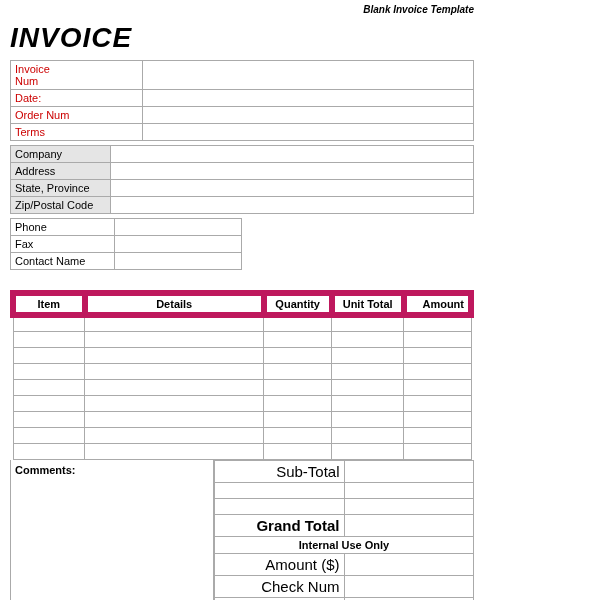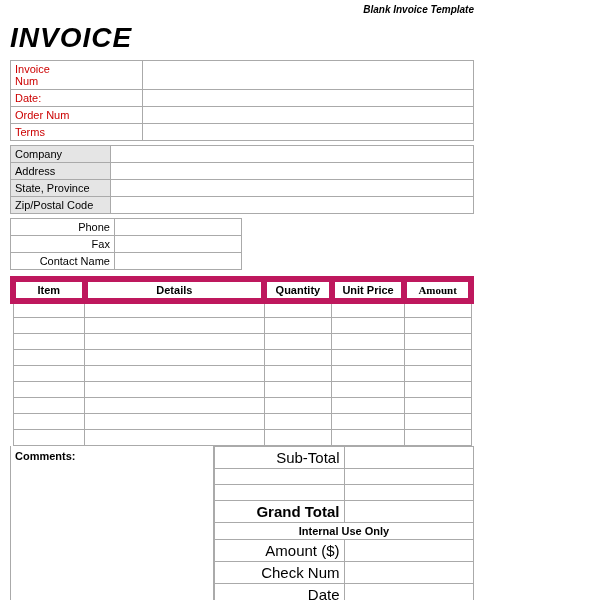--- a/index.html
+++ b/index.html
@@ -77,22 +77,21 @@
       white-space: nowrap;
     }
     .address-section .value-cell {
       background: #fff;
     }
 
     
     .contact-section {
       width: 50%;
       border-collapse: collapse;
-      margin-bottom: 6px;
-      text-align: right;
+      margin-bottom: 20px;
     }
     .contact-section td {
       border: 1px solid #aaa;
       padding: 2px 4px;
       height: 16px;
     }
     .contact-section .label-cell {
       background: #fff;
       width: 90px;
       color: #000;
@@ -120,21 +119,21 @@
     }
     .items-table td {
       border: 1px solid #aaa;
       padding: 1px 4px;
       height: 16px;
     }
     .items-table .col-item { width: 80px; }
     .items-table .col-details { width: 210px; }
     .items-table .col-qty { width: 70px; text-align: center; }
     .items-table .col-price { width: 80px; text-align: center; }
-    .items-table .col-amount { width: 70px; text-align: center; font-family: Liberation Serif, serif; }
+    .items-table .col-amount { width: 70px; text-align: right; }
 
     
     .bottom-section {
       display: flex;
       width: 100%;
       border-top: none;
     }
     .comments-area {
       flex: 1;
       border: 1px solid #aaa;
@@ -241,21 +240,21 @@
     </tr>
   </tbody>
     </table>
 
   <table class="items-table">
     <thead>
       <tr>
         <th class="col-item">Item</th>
         <th class="col-details">Details</th>
         <th class="col-qty">Quantity</th>
-        <th class="col-price">Unit Price</th>
+        <th class="col-price">Unit Total</th>
         <th class="col-amount">Amount</th>
       </tr>
     </thead>
     <tbody id="line-items-body">
     <tr>
           <td class="col-item"></td>
           <td class="col-details"></td>
           <td class="col-qty"></td>
           <td class="col-price"></td>
           <td class="col-amount"></td>

